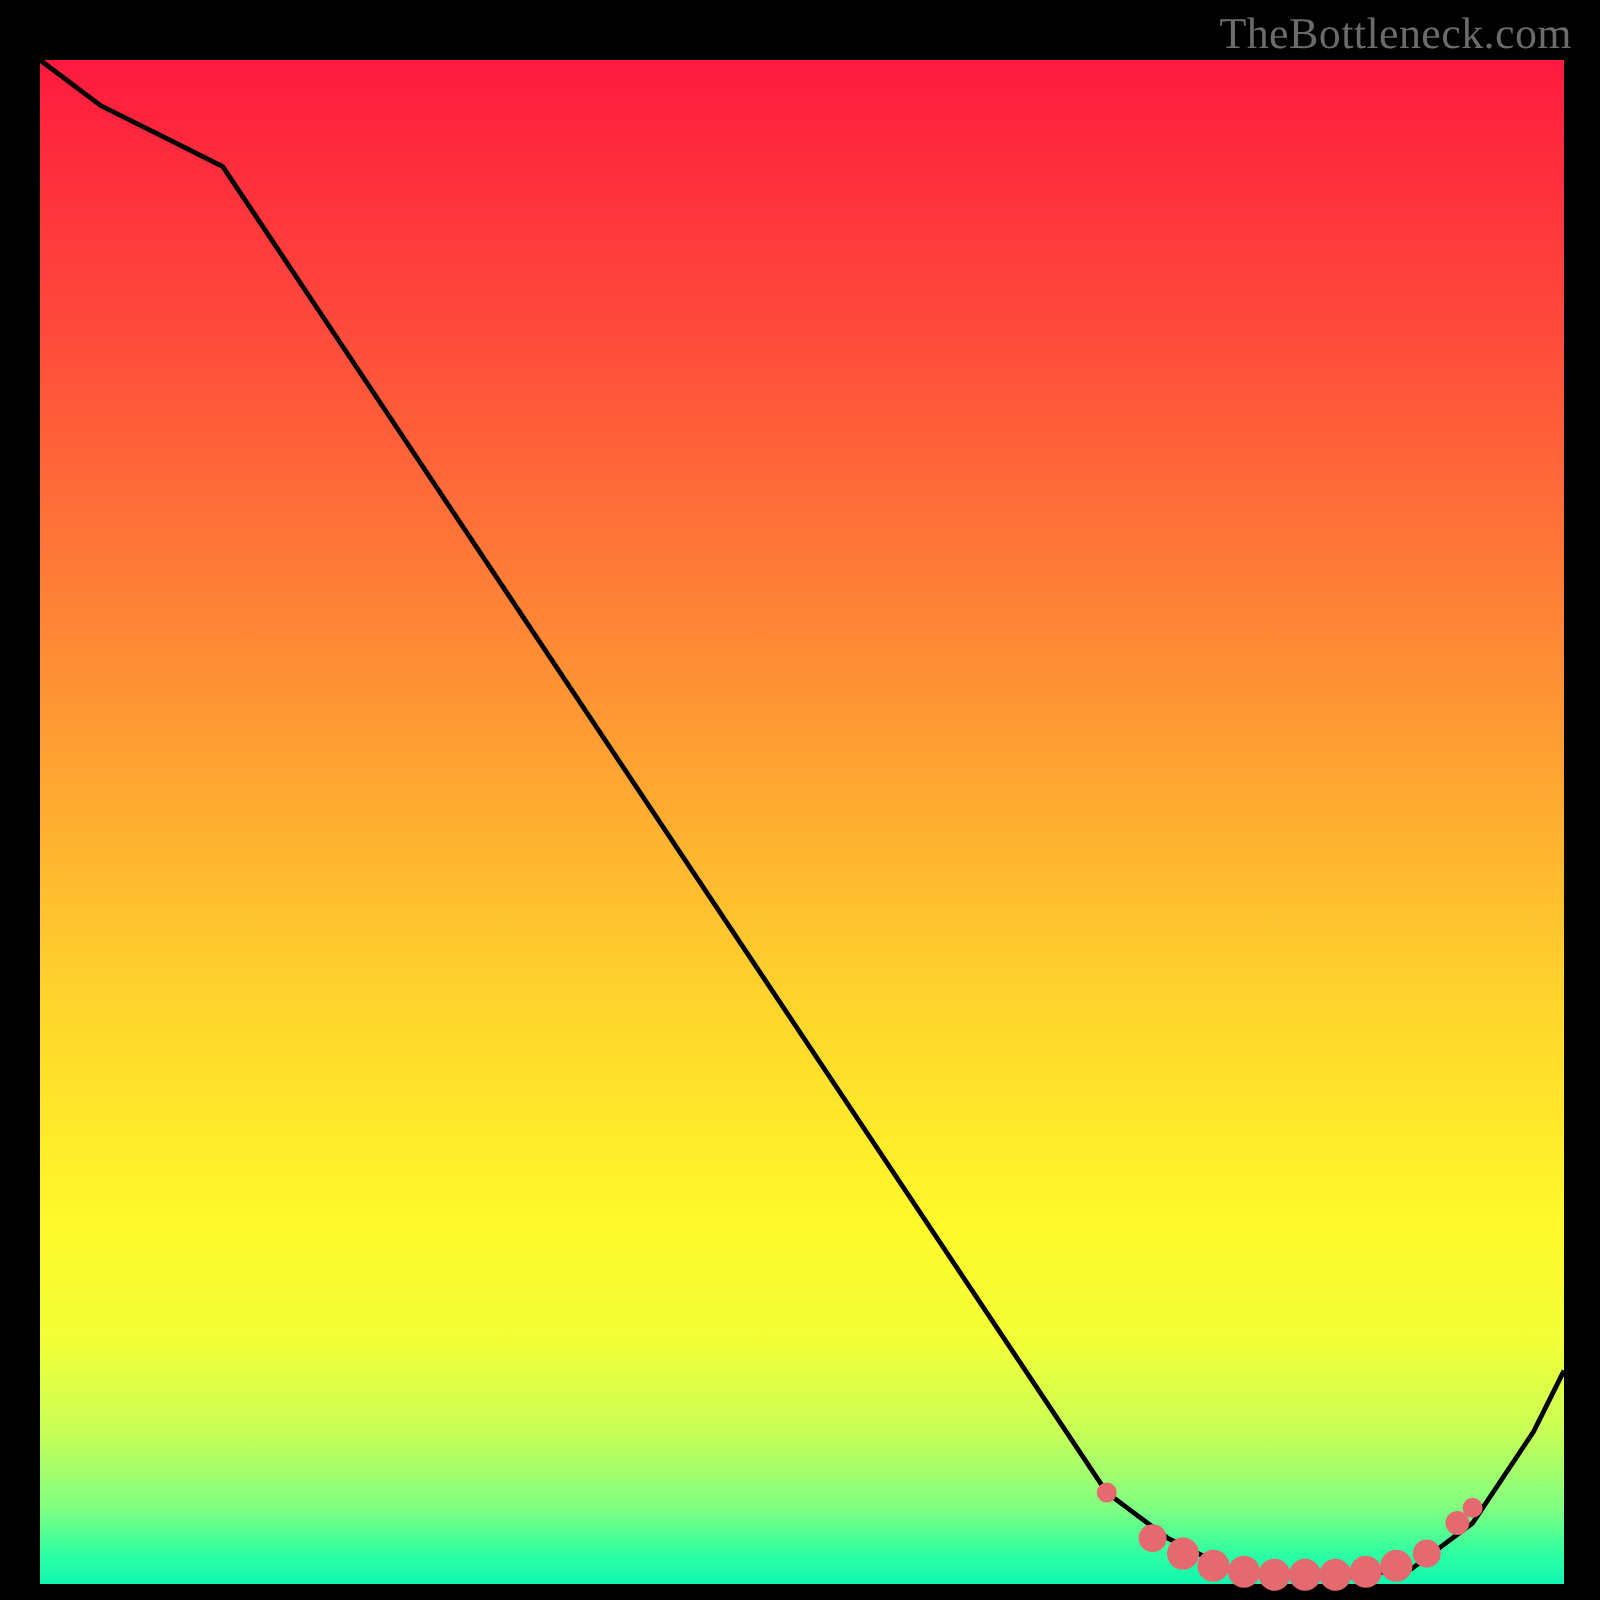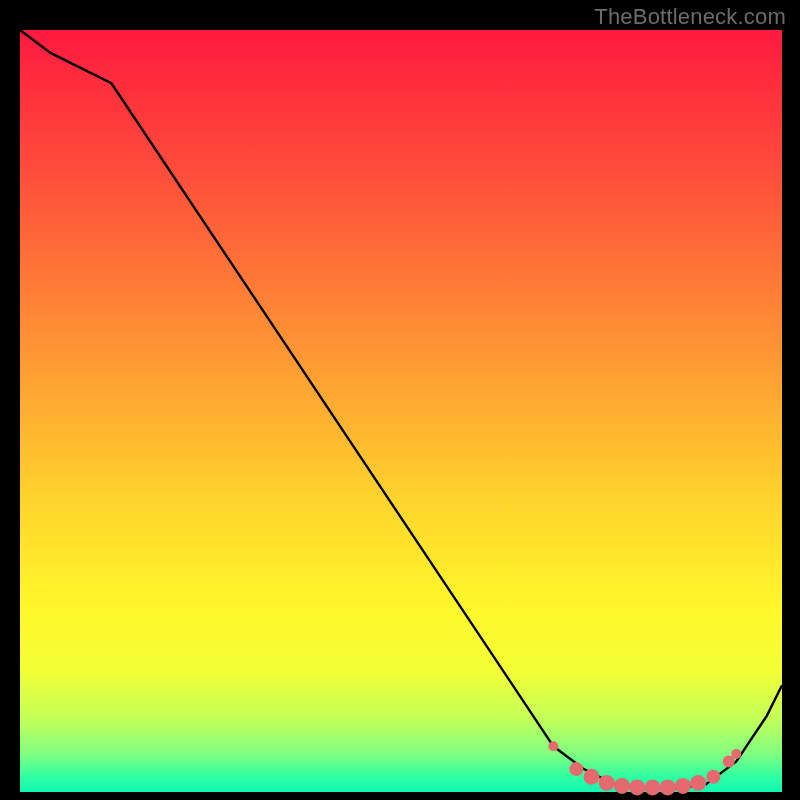--- a/index.html
+++ b/index.html
@@ -9,20 +9,21 @@
     height: 800px;
     background: #000;
     overflow: hidden;
     font-family: Arial, Helvetica, sans-serif;
   }
   .frame {
     position: relative;
     width: 800px;
     height: 648px;
     background: #000;
+    font-family: Liberation Serif, serif;
   }
   .attribution {
     position: absolute;
     top: 4px;
     right: 14px;
     color: #6b6b6b;
     font-size: 22px;
     font-weight: 400;
     letter-spacing: 0.2px;
   }

